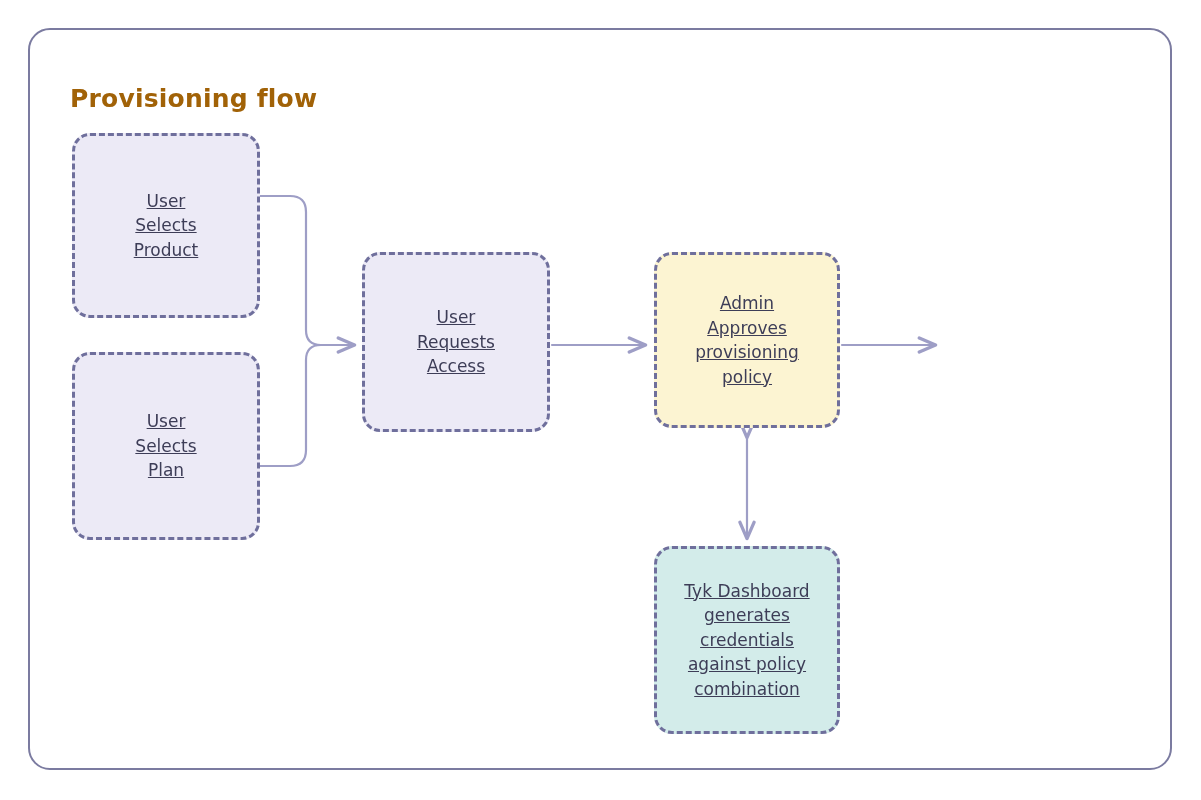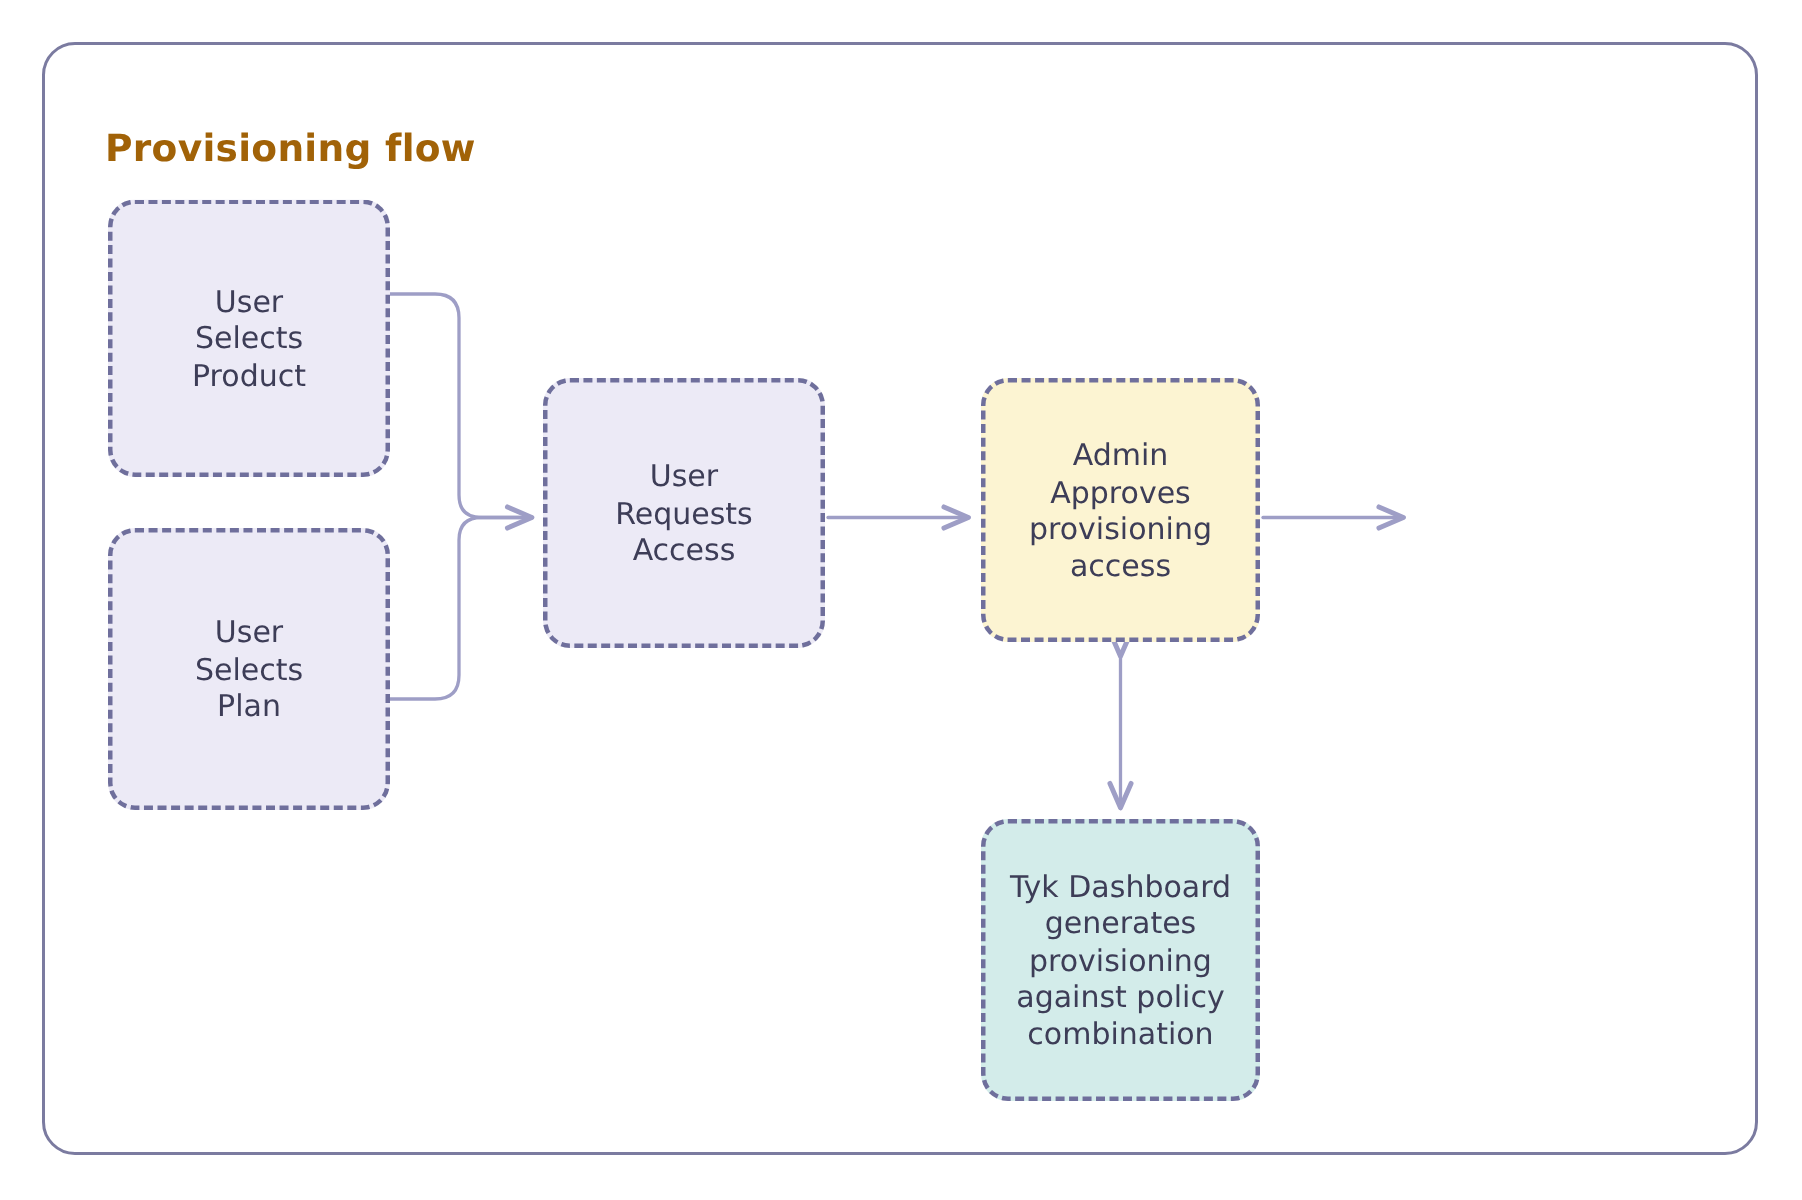--- a/index.html
+++ b/index.html
@@ -45,23 +45,24 @@
   .node {
     position: absolute;
     box-sizing: border-box;
     border: 3px dashed #6f6f9c;
     border-radius: 18px;
     display: flex;
     align-items: center;
     justify-content: center;
     text-align: center;
     color: #3d3d57;
-    font-size: 20px;
+    font-size: 17px;
     line-height: 24.5px;
     padding: 0 8px;
+    text-decoration: underline;
   }
   .node .lbl { display: block; white-space: pre-line; }
   .fill-lavender { background: #eceaf6; }
   .fill-yellow   { background: #fcf4d2; }
   .fill-teal     { background: #d3ecea; }
 
   svg.connectors {
     position: absolute;
     left: 0; top: 0;
     width: 1201px;
@@ -115,25 +116,25 @@
   <div class="node fill-lavender" style="left:362px; top:252px; width:188px; height:180px;">
     <span class="lbl">User
 Requests
 Access</span>
   </div>
 
   <div class="node fill-yellow" style="left:654px; top:252px; width:186px; height:176px;">
     <span class="lbl">Admin
 Approves
 provisioning
-access</span>
+policy</span>
   </div>
 
 
   <div class="node fill-teal" style="left:654px; top:546px; width:186px; height:188px;">
     <span class="lbl">Tyk Dashboard
 generates
-provisioning
+credentials
 against policy
 combination</span>
   </div>
 
 </div>
 
 </body></html>

